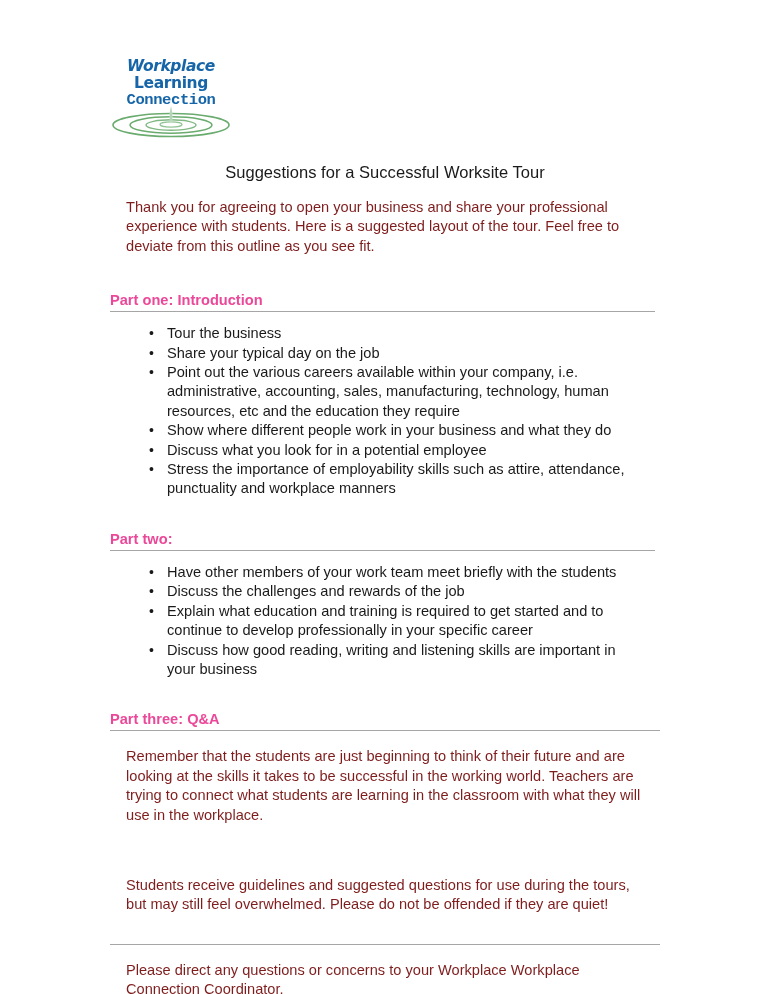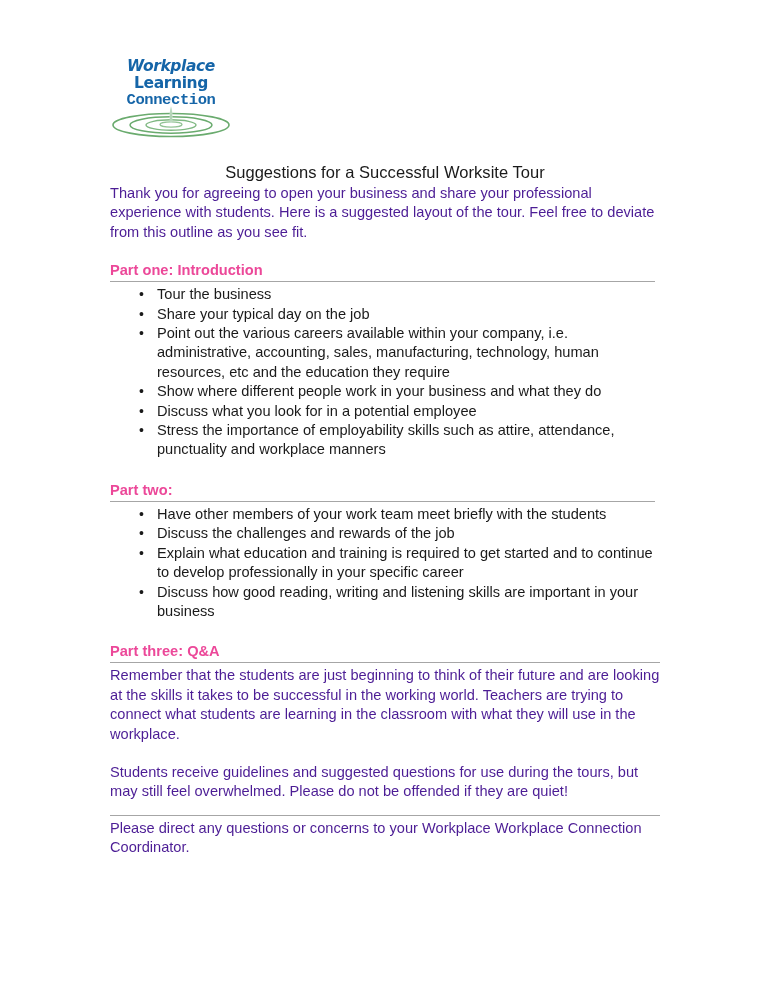--- a/index.html
+++ b/index.html
@@ -74,24 +74,24 @@
     font-size: 16.5px;
     line-height: 20px;
     text-align: center;
     margin: 0 0 2px 0;
     color: #1a1a1a;
     font-weight: normal;
     letter-spacing: 0.05px;
   }
 
   p.para {
-    margin: 0;
+    margin: 16px;
     font-size: 14.6px;
     line-height: 19.4px;
-    color: #4c1d95;
+    color: #7f1d1d;
     letter-spacing: 0.01px;
   }
 
   .spacer-sm { height: 19px; }
   .spacer-xs { height: 11px; }
 
   h2.section-heading {
     margin: 0;
     font-size: 14.6px;
     line-height: 18px;
@@ -109,21 +109,21 @@
   }
   .rule-short {
     border: 0;
     border-top: 1px solid #a6a6a6;
     margin: 2px 0 3px 0;
     height: 0;
     width: 545px;
   }
 
   ul.bullets {
-    margin: 2px;
+    margin: 12px;
     padding: 0;
     list-style: none;
   }
   ul.bullets > li {
     position: relative;
     margin: 0;
     padding: 0 0 0 45px;
     font-size: 14.6px;
     line-height: 19.4px;
     color: #1a1a1a;

